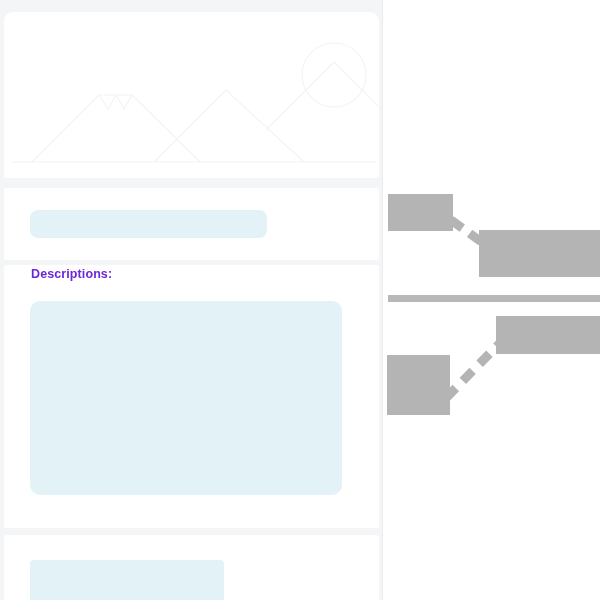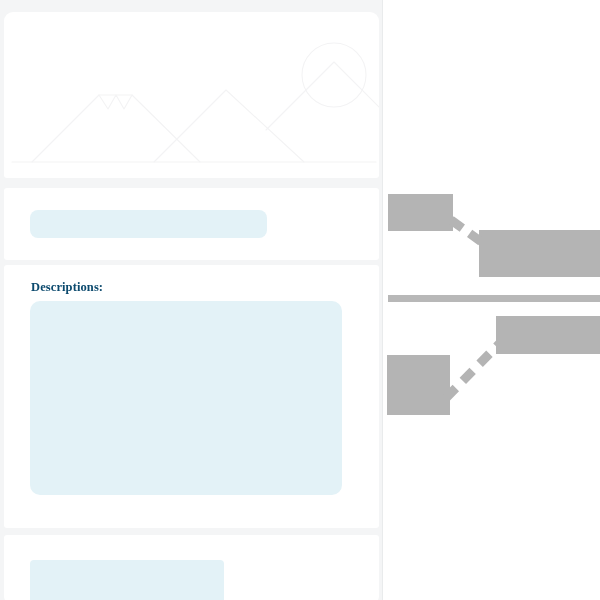--- a/index.html
+++ b/index.html
@@ -102,28 +102,27 @@
     left: 26px;
     top: 25px;
     width: 194px;
     height: 45px;
     border-radius: 4px;
   }
 
   .desc-label {
     position: absolute;
     left: 27px;
-    top: 14px;
+    top: 1px;
     font-size: 12.5px;
     font-weight: bold;
-    color: #0c4a6e;
+    color: #6d28d9;
     letter-spacing: 0.1px;
     line-height: 16px;
     white-space: nowrap;
-    font-family: Liberation Serif, serif;
   }
 
   
   .right-area {
     position: absolute;
     left: 383px; top: 0;
     width: 217px; height: 600px;
     background: #ffffff;
   }
 

